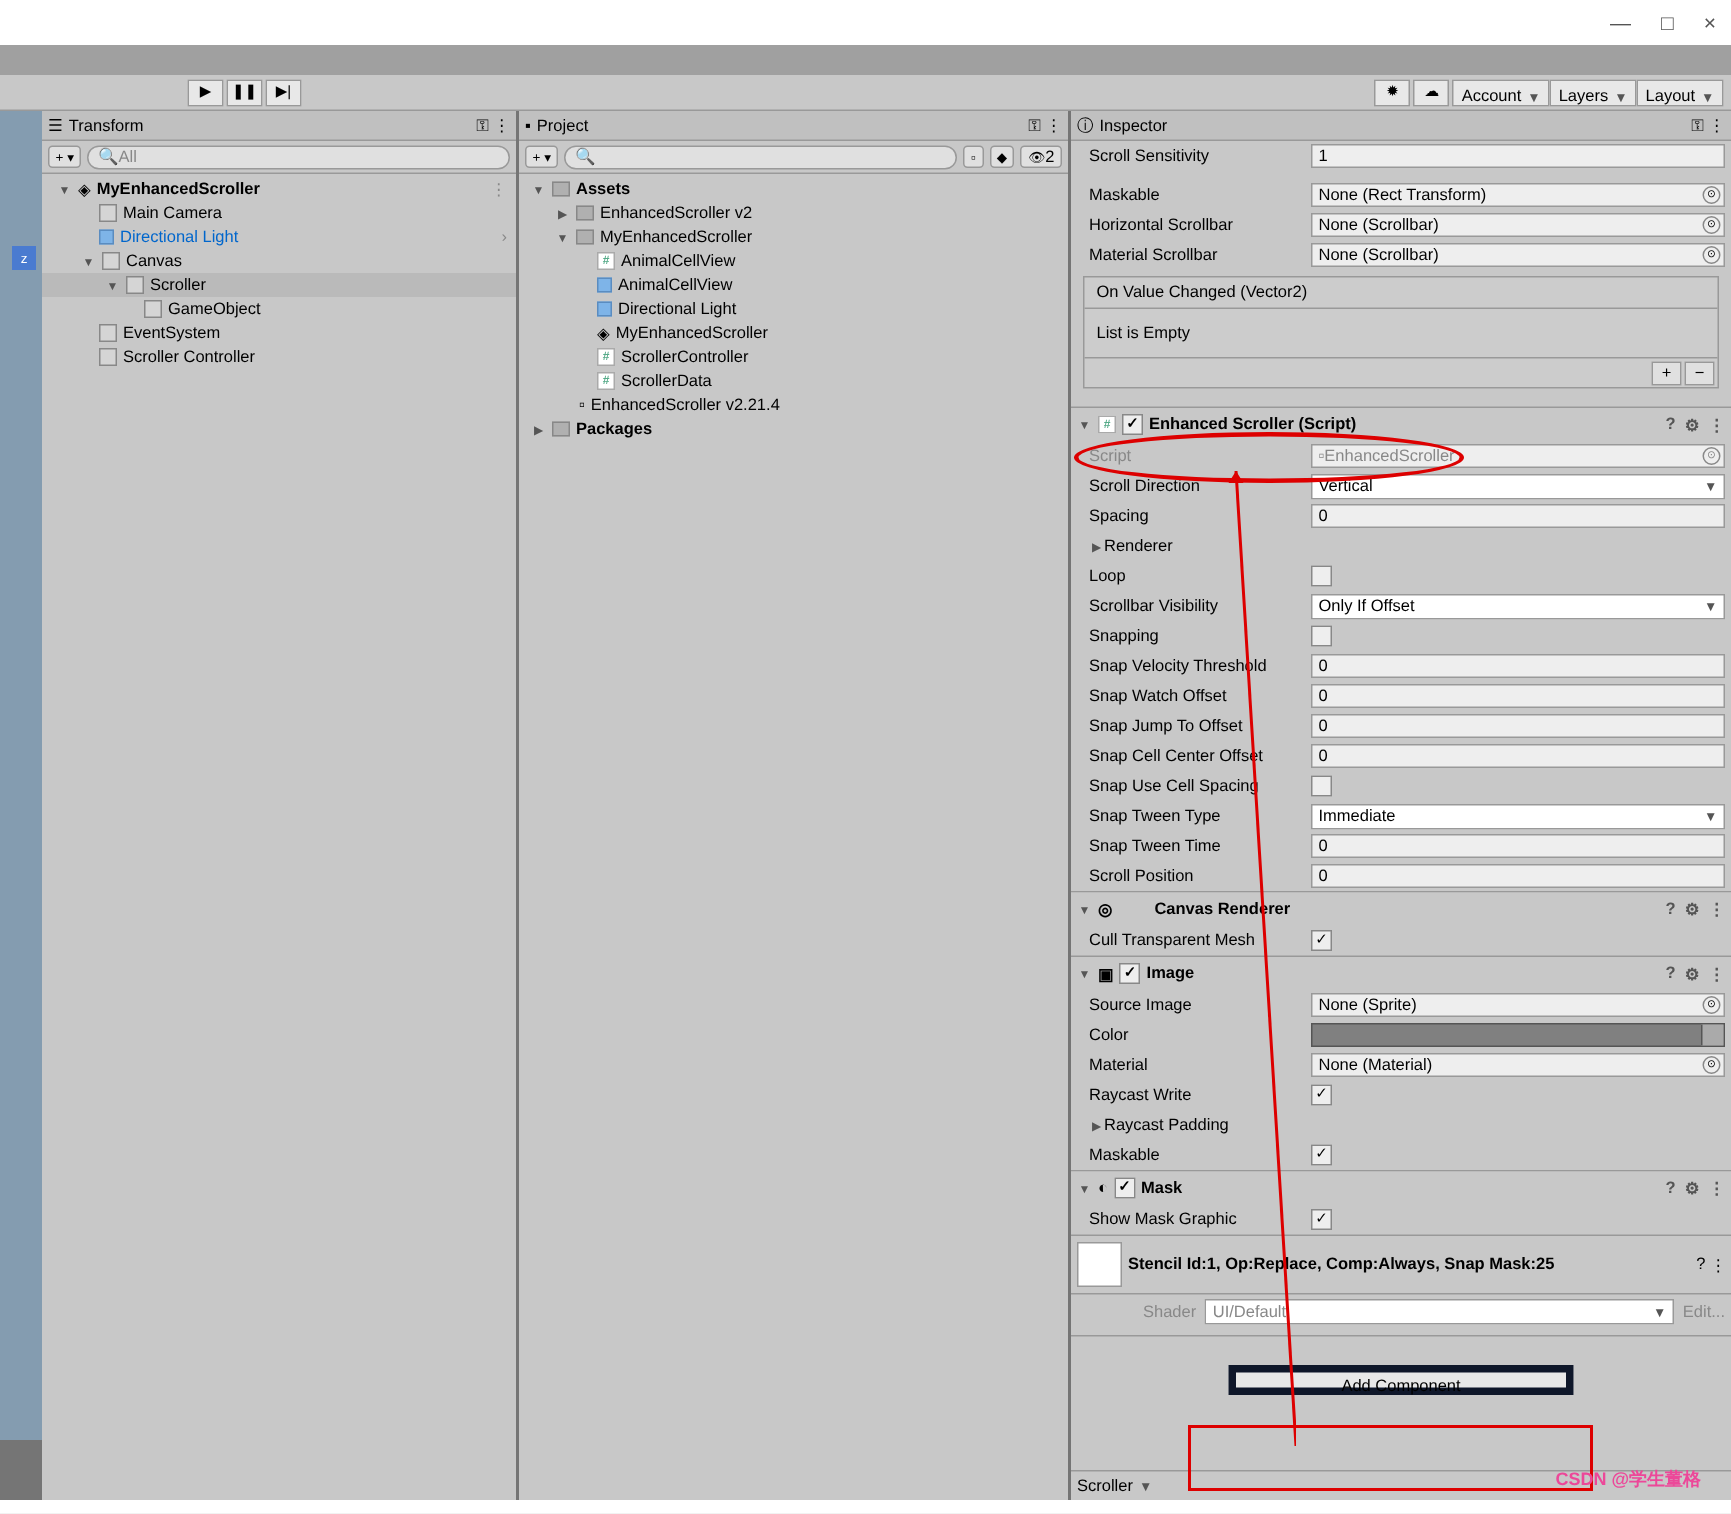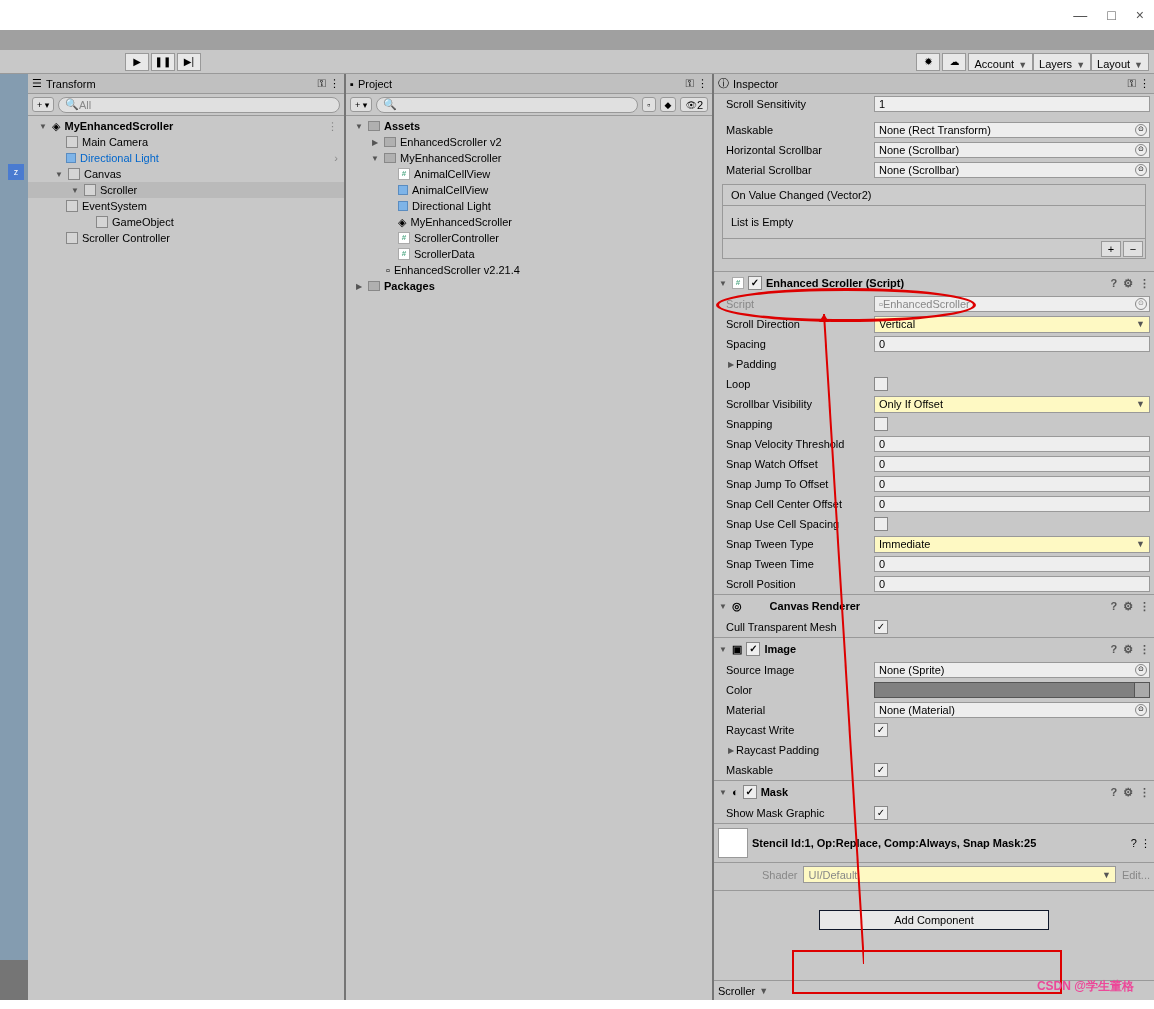--- a/index.html
+++ b/index.html
@@ -43,34 +43,34 @@
 
 .comp { border-top: 1px solid #999; }
 .comp-head { height: 22px; display: flex; align-items: center; gap: 4px; padding: 0 4px; font-weight: bold; background: #c8c8c8; }
 .comp-head .actions { margin-left: auto; display: flex; gap: 6px; color: #555; }
 .prop-row { height: 20px; display: flex; align-items: center; padding: 0 4px 0 12px; }
 .prop-label { width: 148px; }
 .prop-val { flex: 1; }
 .field { height: 16px; border: 1px solid #999; background: #eee; padding: 0 4px; display: flex; align-items: center; }
 .objfield { position: relative; }
 .objfield .circle { position: absolute; right: 2px; top: 1px; width: 12px; height: 12px; border: 1px solid #888; border-radius: 6px; font-size:7px; text-align:center; }
-.select { height: 17px; border: 1px solid #999; background: #fef9c3; padding: 0 4px; display: flex; align-items: center; justify-content: space-between; }
+.select { height: 17px; border: 1px solid #999; background: #ffffff; padding: 0 4px; display: flex; align-items: center; justify-content: space-between; }
 .check { width: 14px; height: 14px; border: 1px solid #888; background: #eee; text-align: center; font-size: 10px; line-height: 12px; }
 
 .eventbox { margin: 4px 8px; border: 1px solid #999; background: #cccccc; }
 .eventbox .ehead { padding: 4px 8px; border-bottom: 1px solid #999; }
 .eventbox .ebody { padding: 10px 8px; }
 .eventbox .efoot { height: 20px; display: flex; justify-content: flex-end; gap: 2px; padding: 2px; border-top: 1px solid #999; }
 .tinybtn { width: 20px; height: 16px; border: 1px solid #999; background: #e0e0e0; text-align: center; line-height: 14px; cursor: pointer; }
 
 .ellipse-anno { position: absolute; border: 3px solid #d00; border-radius: 50%; pointer-events: none; }
 .arrow-anno { position: absolute; pointer-events: none; }
 .rect-anno { position: absolute; border: 2px solid #d00; pointer-events: none; }
 
-.add-comp-btn { width: 230px; height: 20px; margin: 10px auto; background: #e8e8e8; border: 1px solid #0f172a; text-align: center; line-height: 18px; cursor: pointer; }
+.add-comp-btn { width: 230px; height: 20px; margin: 10px auto; background: #e8e8e8; border: 5px solid #0f172a; text-align: center; line-height: 18px; cursor: pointer; }
 .shader-row { height:24px; display:flex; align-items:center; gap:6px; padding: 0 4px; border-top:1px solid #999;}
 .swatch { width:30px; height:30px; background:#fff; border:1px solid #999; margin:4px;}
 .colorfield { height:16px; flex:1; background:#808080; border:1px solid #555; position:relative;}
 .colorfield::after { content:""; position:absolute; right:0; top:0; width:14px; height:14px; background:#aaa; border-left:1px solid #555;}
 
 .status { height:20px; border-top:1px solid #999; display:flex; align-items:center; padding:0 4px; gap:4px;}
 .watermark { position: absolute; right: 20px; bottom: 14px; color:#ec4899; font-size:12px; font-weight:bold;}
 </style>
 </head>
 <body>
@@ -140,27 +140,27 @@
       <div class="tree-row" style="padding-left:26px">
           <span class="foldout">▼</span>
           <span class="cube"></span>
           <span>Canvas</span>
         </div>
       <div class="tree-row" style="padding-left:42px;background:#bababa">
           <span class="foldout">▼</span>
           <span class="cube"></span>
           <span>Scroller</span>
         </div>
+      <div class="tree-row" style="padding-left:68px">
+          <span class="cube"></span>
+          <span>GameObject</span>
+        </div>
       <div class="tree-row" style="padding-left:38px">
           <span class="cube"></span>
           <span>EventSystem</span>
-        </div>
-      <div class="tree-row" style="padding-left:68px">
-          <span class="cube"></span>
-          <span>GameObject</span>
         </div>
       <div class="tree-row" style="padding-left:38px">
           <span class="cube"></span>
           <span>Scroller Controller</span>
         </div>
     </div>
   </div>
 
   <div class="panel project">
     <div class="panel-head"><div class="title">
@@ -311,21 +311,21 @@
             </div>
           </div>
         <div class="prop-row">
             <div class="prop-label">Spacing</div>
             <div class="prop-val">
               <div class="field">0</div>
             </div>
           </div>
         <div class="prop-row">
             <span class="foldout">▶</span>
-            <div class="prop-label">Padding</div>
+            <div class="prop-label">Renderer</div>
           </div>
         <div class="prop-row">
             <div class="prop-label">Loop</div>
             <div class="prop-val">
               <div class="check"></div>
             </div>
           </div>
         <div class="prop-row">
             <div class="prop-label">Scrollbar Visibility</div>
             <div class="prop-val">

